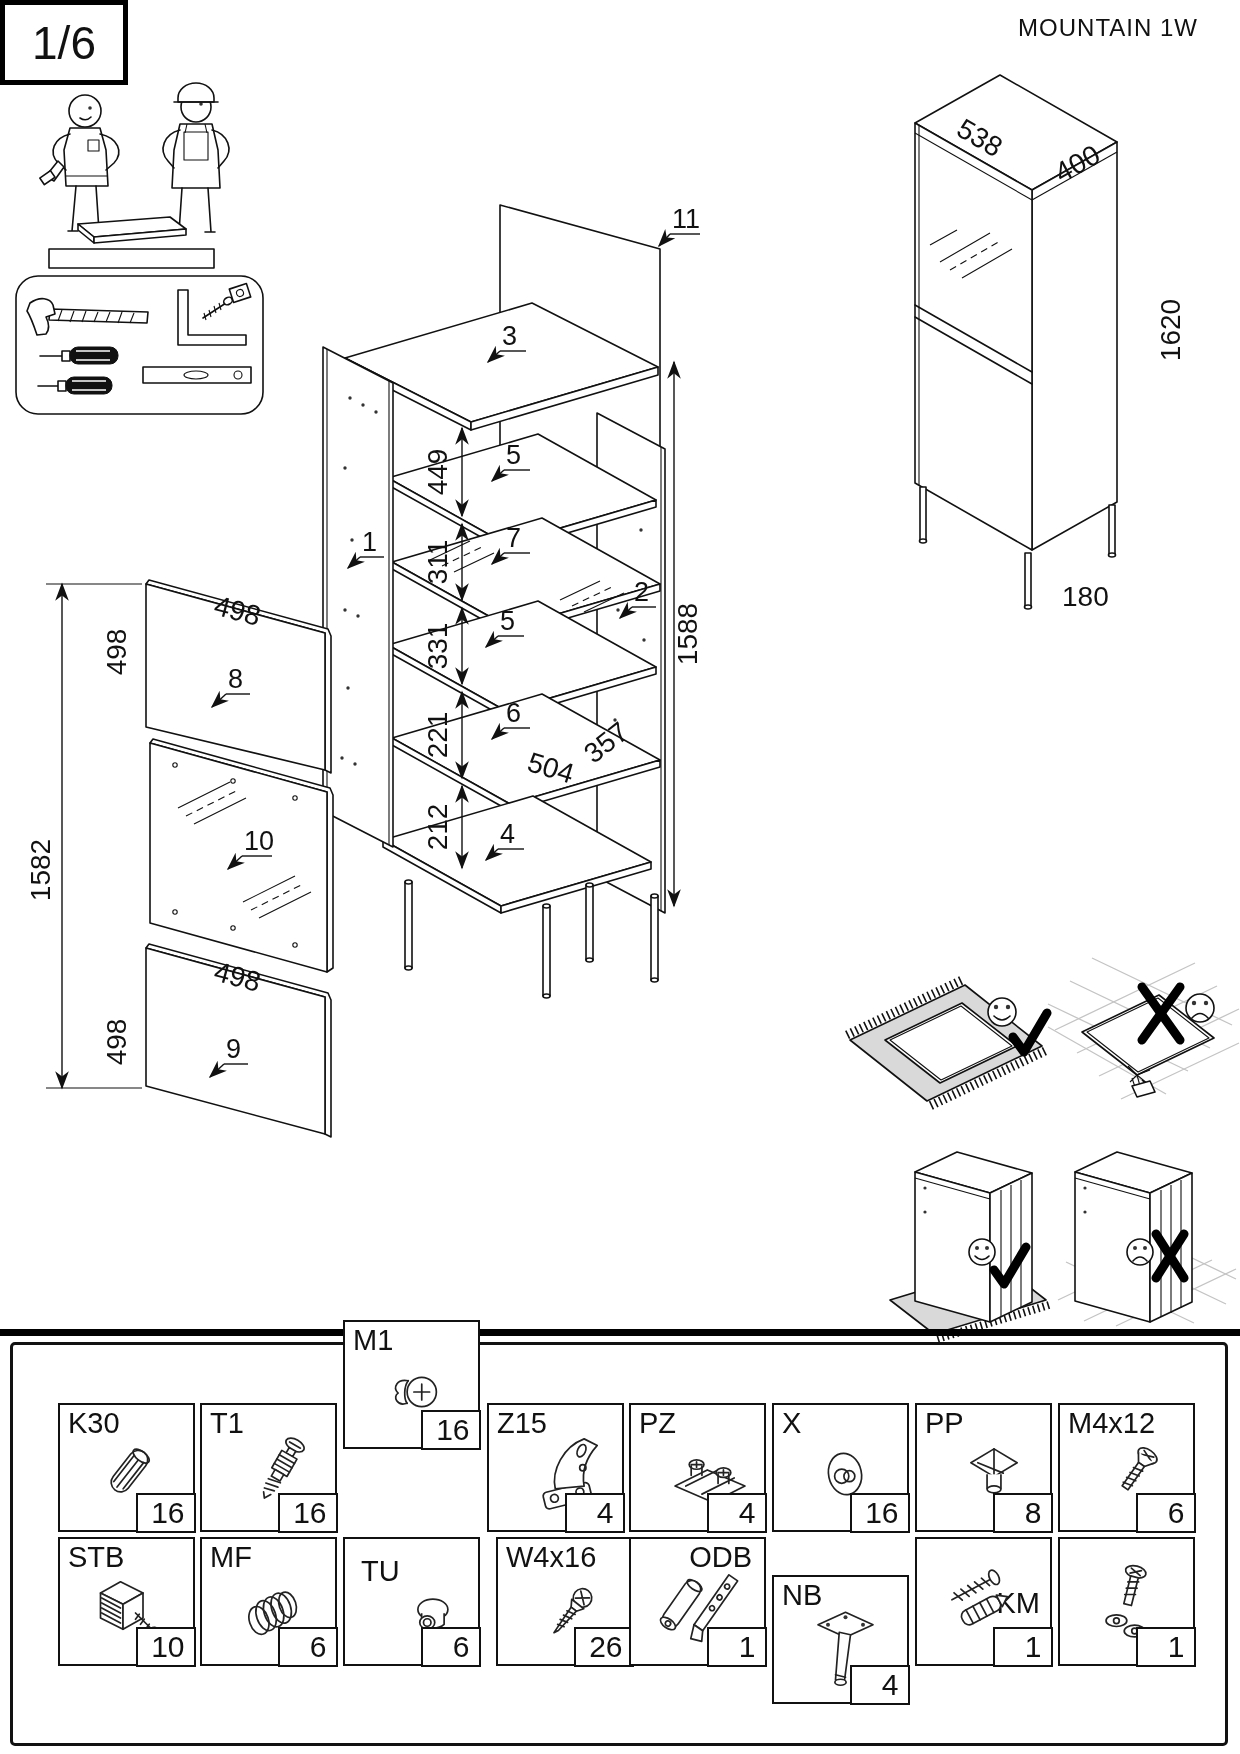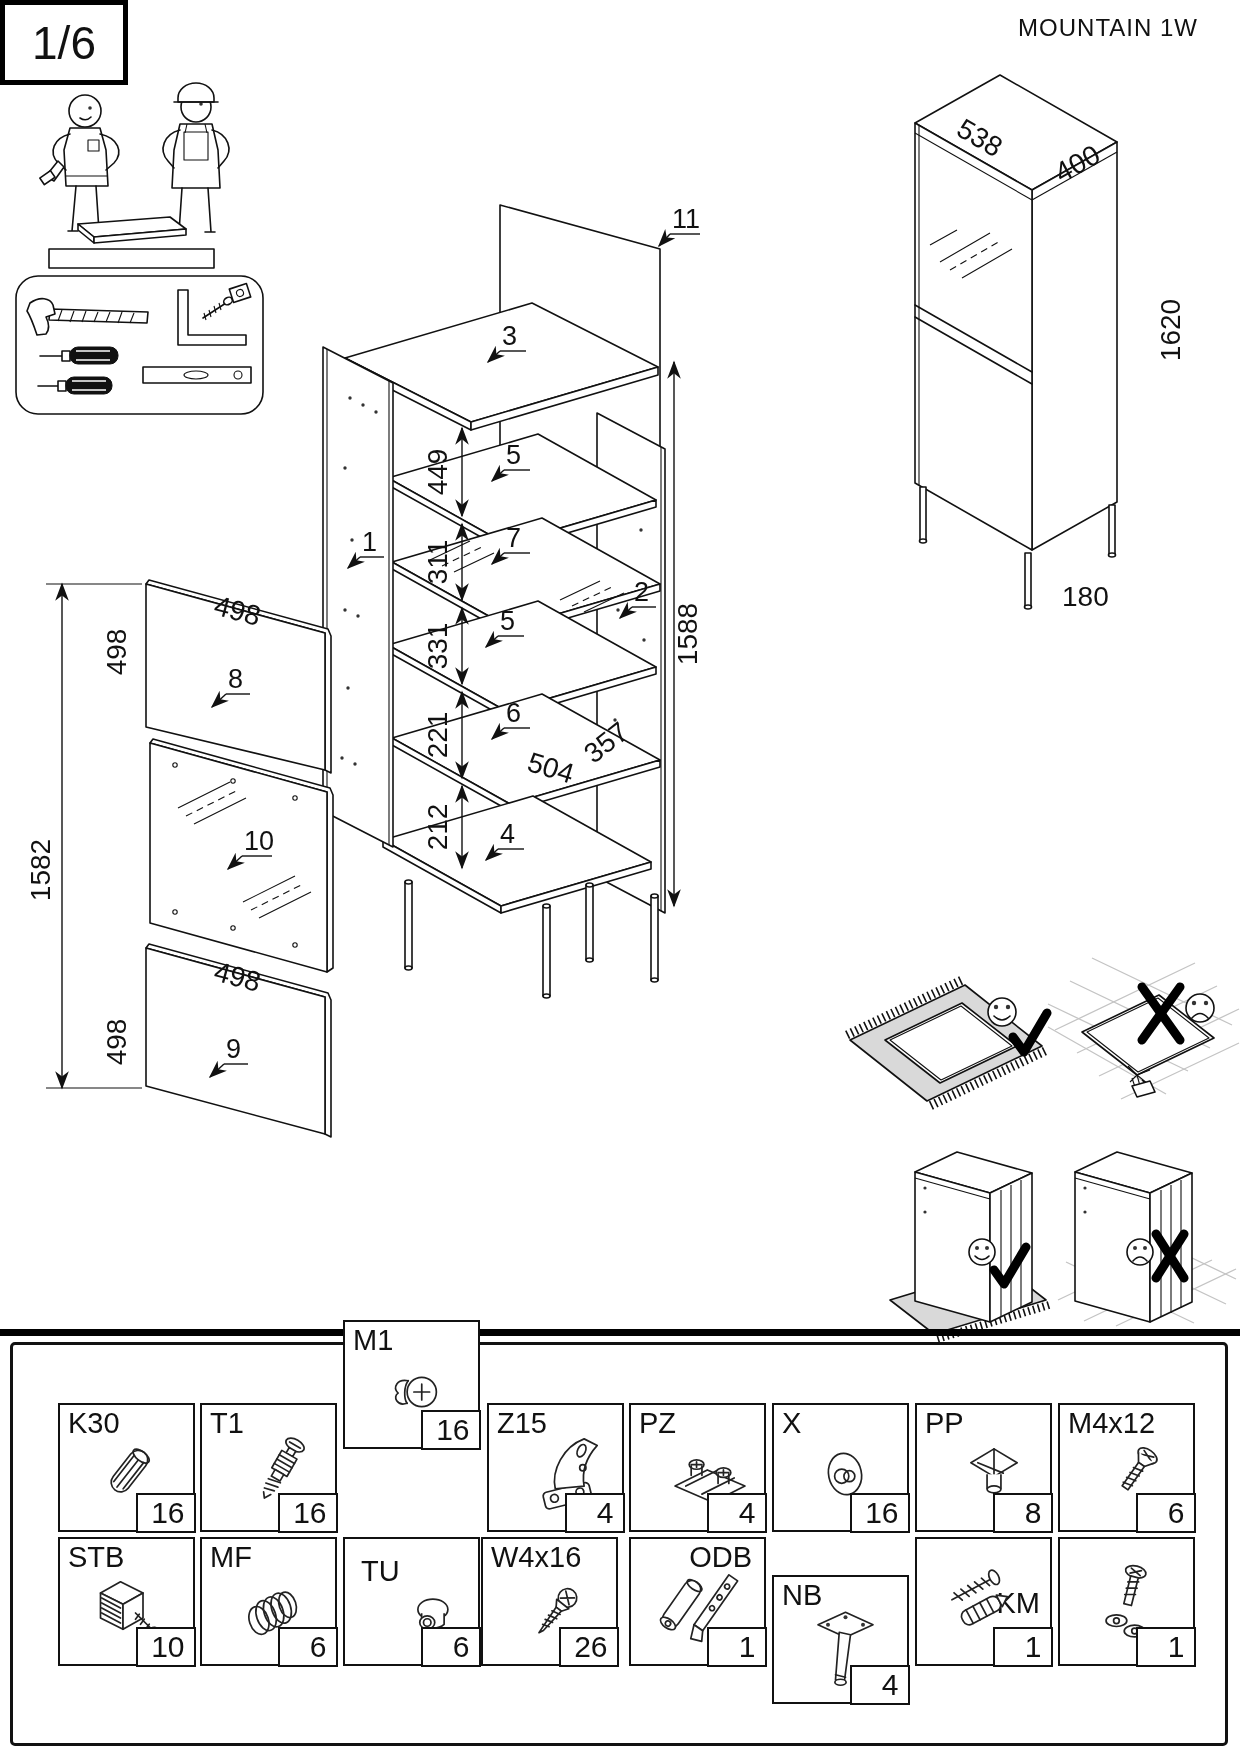--- a/index.html
+++ b/index.html
@@ -508,21 +508,21 @@
 <div class="hw-cell" style="left:343px;top:1537px">
   <div class="hw-label mid">TU</div>
   <svg class="hw-icon" style="left:56px;top:48px" width="60" height="56" viewBox="0 0 64 56">
     <ellipse class="icf" cx="34" cy="22" rx="16" ry="11"></ellipse>
     <path class="icf" d="M22,26 L22,38 A14,8 0 0 0 46,38 L46,26"></path>
     <ellipse class="icf" cx="28" cy="36" rx="8" ry="7"></ellipse>
     <circle class="ic" cx="28" cy="36" r="4"></circle>
   </svg>
   <div class="hw-qty">6</div>
 </div>
-<div class="hw-cell" style="left:481px;top:1537px">
+<div class="hw-cell" style="left:496px;top:1537px">
   <div class="hw-label">W4x16</div>
   <svg class="hw-icon" style="left:38px;top:40px" width="70" height="76" viewBox="0 0 64 64">
     <g transform="rotate(38 32 28)">
         <circle class="icf" cx="32" cy="11" r="8.5"></circle>
         <path class="ic" d="M27,7 l10,8 M37,7 l-10,8"></path>
         <path class="icf" d="M25,18 L39,18 L35,24 L29,24 Z"></path>
         <path class="icf" d="M29,24 L35,24 L33,48 L31,52 Z"></path>
         <path class="ic" d="M28,29 l8,-2 M28,34 l8,-2 M28,39 l7,-2 M29,44 l6,-2"></path>
       </g>
   </svg>

